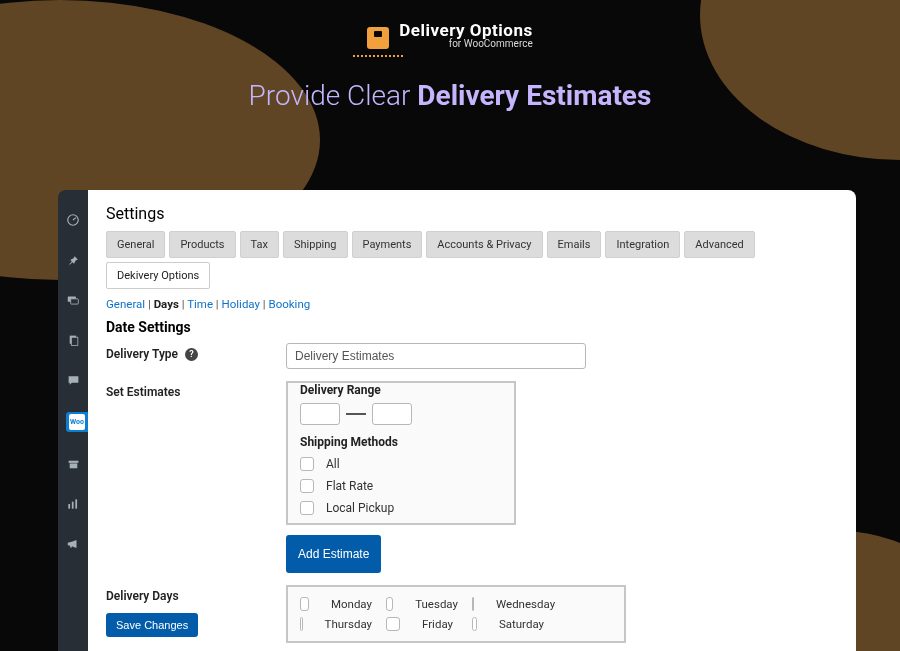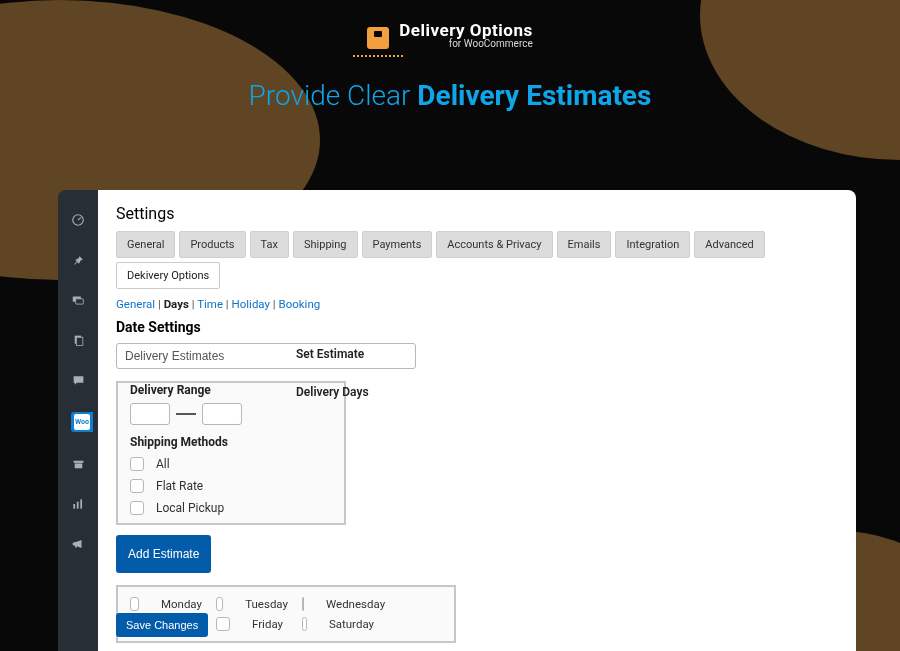--- a/index.html
+++ b/index.html
@@ -16,26 +16,26 @@
   .overlay { position:absolute; inset:0; }
 
   .brand { display:flex; align-items:flex-end; justify-content:center; gap:10px; margin-top:22px; }
   .brand-icon { width:22px; height:22px; background:#f2a03d; border-radius:3px; position:relative; }
   .brand-icon:before { content:""; position:absolute; top:4px; left:50%; transform:translateX(-50%); width:8px; height:6px; background:#080808; border-radius:1px; }
   .brand-icon:after { content:""; position:absolute; bottom:-8px; left:-14px; width:50px; height:2px; border-bottom:2px dotted #f2a03d; }
   .brand-text { color:#fff; line-height:1; }
   .brand-text .t1 { font-size:17px; font-weight:700; letter-spacing:.5px; }
   .brand-text .t2 { font-size:10px; color:#d8d8d8; text-align:right; }
 
-  .headline { color:#0ea5e9; text-align:center; margin-top:30px; font-size:28px; font-weight:300; }
+  .headline { color:#c4b5fd; text-align:center; margin-top:30px; font-size:28px; font-weight:300; }
   .headline .bold { font-weight:700; }
 
   
   .app { position:absolute; top:190px; left:58px; right:44px; bottom:0; display:flex; border-radius:8px 8px 0 0; overflow:hidden; }
-  .sidebar { width:40px; background:#272e35; display:flex; flex-direction:column; align-items:center; padding-top:22px; gap:24px; }
+  .sidebar { width:30px; background:#272e35; display:flex; flex-direction:column; align-items:center; padding-top:22px; gap:24px; }
   .sidebar span { width:16px; height:16px; display:flex; align-items:center; justify-content:center; font-size:12px; color:#a5b0b9; }
   .sidebar .active { width:22px; height:20px; background:#0c7fd2; border-radius:3px 0 0 3px; color:#fff; font-size:9px; font-weight:700; display:flex; align-items:center; justify-content:center; margin-left:8px; }
   .sidebar .active span { background:#fff; color:#0c7fd2; border-radius:2px; padding:1px 2px; font-size:7px; }
 
   .panel { flex:1; background:#fff; padding:14px 18px 18px; overflow:hidden; position:relative; }
   .panel h1 { font-size:16px; font-weight:400; margin-bottom:8px; }
 
   .tabs { display:flex; gap:4px; flex-wrap:wrap; }
   .tabs .tab { background:#dcdcdc; border:1px solid #cfcfcf; padding:6px 10px; font-size:11px; color:#333; border-radius:2px; cursor:pointer; }
   .tabs .tab.active { background:#fff; border-color:#ccc; color:#222; }
@@ -157,25 +157,29 @@
           <div class="tab">Advanced</div>
           <div class="tab active">Dekivery Options</div>
         </div>
 
       <div class="subtabs" id="subtabs"><a>General</a><span class="sep"> | </span><a class="current">Days</a><span class="sep"> | </span><a>Time</a><span class="sep"> | </span><a>Holiday</a><span class="sep"> | </span><a>Booking</a></div>
 
       <div class="section-title">Date Settings</div>
 
       <div class="form-grid">
 
+        <div class="lbl">
+          <span>Delivery Type</span>
+          <span class="help">?</span>
+        </div>
         <div>
           <input class="text" value="Delivery Estimates" style="">
         </div>
 
-        <div class="lbl">Set Estimate</div>
+        <div class="lbl">Set Estimates</div>
         <div>
           <div class="fieldbox">
             <h4>Delivery Range</h4>
             <div class="range-row">
               <input value="" style="">
               <div class="dash"></div>
               <input value="" style="">
             </div>
             <h4>Shipping Methods</h4>
             <div id="methods">

